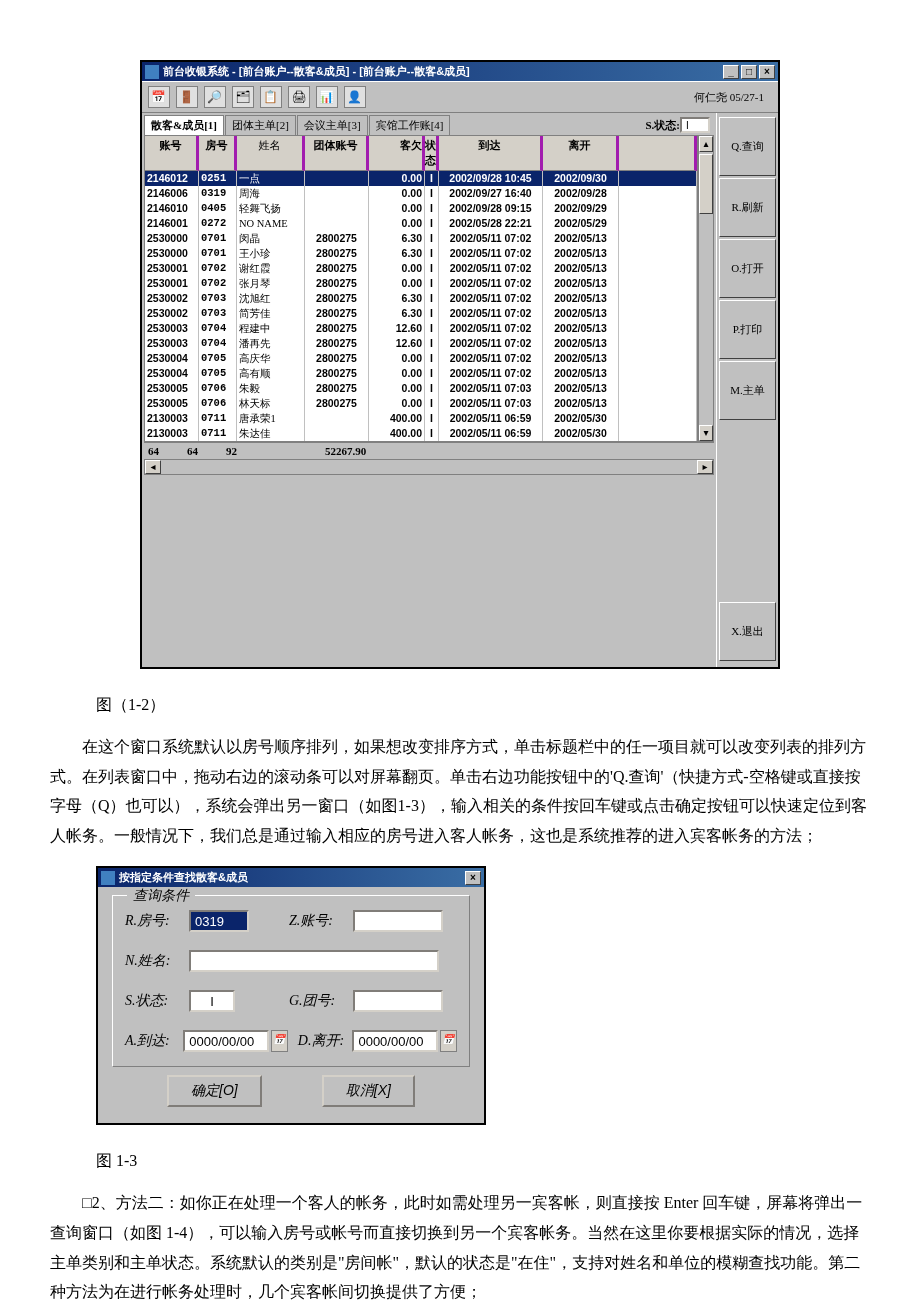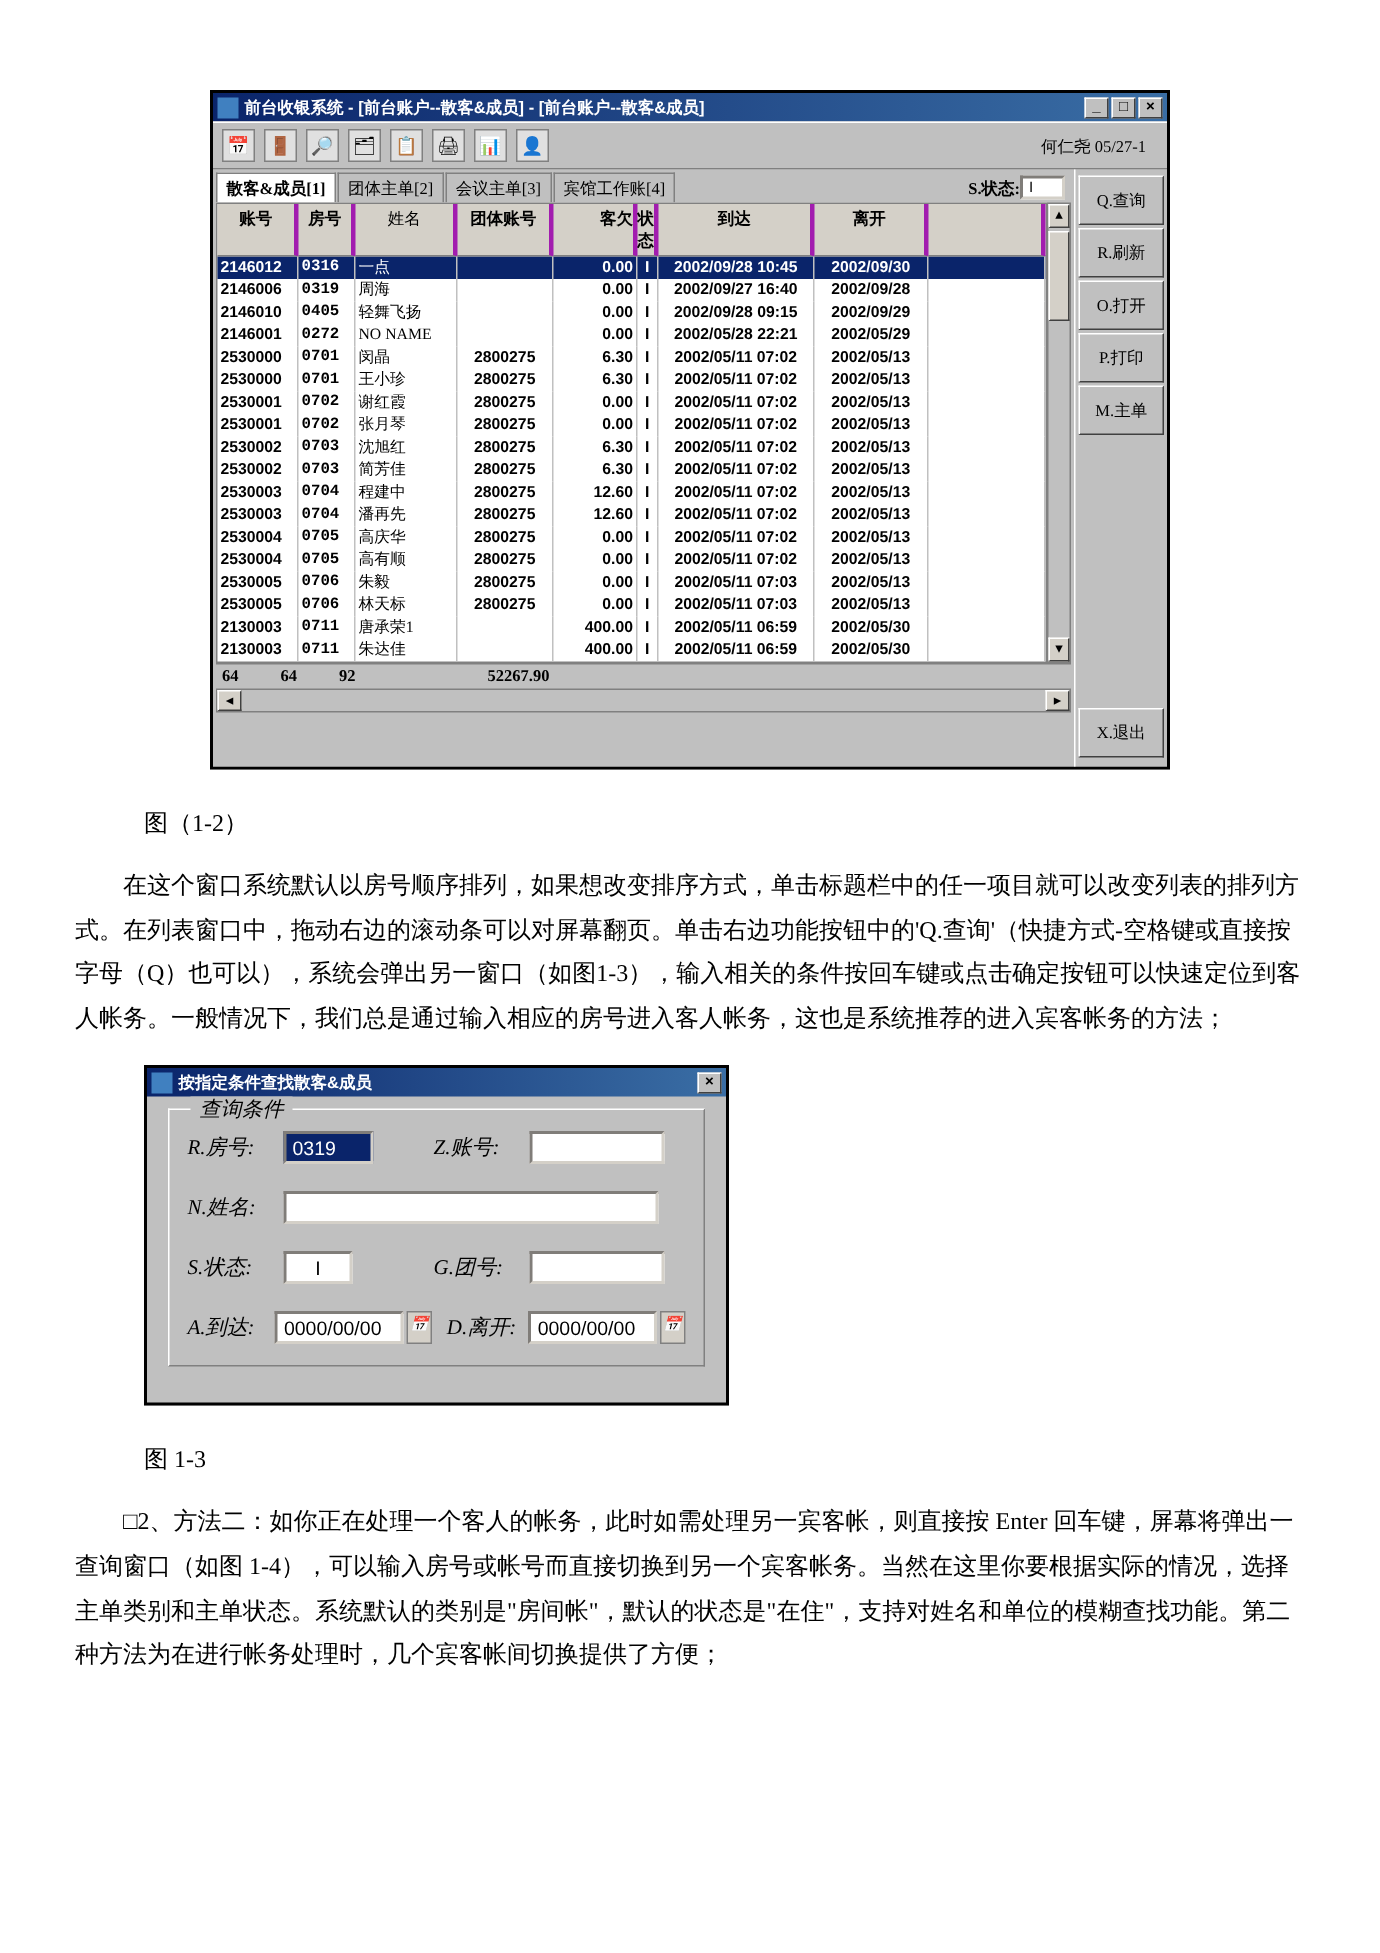--- a/index.html
+++ b/index.html
@@ -16,21 +16,21 @@
   .menubar { background: #c0c0c0; font-size: 11px; padding: 2px 4px; font-family: SimSun; }
   .menubar span { margin-right: 12px; }
 
   .toolbar { background: #c0c0c0; border-top: 1px solid #fff; border-bottom: 1px solid #808080; padding: 4px 6px; display: flex; align-items: center; }
   .tool-ico { width: 22px; height: 22px; margin-right: 6px; border: 1px solid #808080; background: #e0e0e0; display: inline-flex; align-items: center; justify-content: center; font-size: 12px; }
   .tool-user { margin-left: auto; font-size: 11px; padding-right: 8px; white-space: nowrap; }
 
   .content-area { display: flex; }
   .left-panel { flex: 1; background: #c0c0c0; padding: 2px; }
   .right-panel { width: 62px; background: #c0c0c0; border-left: 1px solid #fff; padding: 4px 2px; }
-  .side-btn { display: block; width: 100%; font-size: 11px; padding: 8px 0; background: #c0c0c0; border: 1px solid #fff; border-right-color: #404040; border-bottom-color: #404040; margin-bottom: 2px; text-align: center; cursor: pointer; }
+  .side-btn { display: block; width: 100%; font-size: 11px; padding: 21px 0; background: #c0c0c0; border: 1px solid #fff; border-right-color: #404040; border-bottom-color: #404040; margin-bottom: 2px; text-align: center; cursor: pointer; }
 
   .tabs { display: flex; font-size: 11px; background: #c0c0c0; }
   .tab { padding: 2px 6px; border: 1px solid #808080; border-bottom: none; background: #c0c0c0; margin-right: 1px; }
   .tab.active { background: #fff; font-weight: bold; }
   .status-filter { margin-left: auto; font-size: 11px; display: flex; align-items: center; padding-right: 4px; }
   .status-filter input { width: 30px; font-size: 10px; }
 
   .grid-wrap { display: flex; }
   .grid { border: 1px solid #808080; background: #fff; flex: 1; }
   .grid-header { display: flex; background: #d4d0c8; font-size: 11px; font-weight: bold; }
@@ -123,21 +123,21 @@
               <div class="gh c-group">团体账号</div>
               <div class="gh c-bal">客欠</div>
               <div class="gh c-st">状态</div>
               <div class="gh c-arr">到达</div>
               <div class="gh c-dep">离开</div>
               <div class="gh c-rest"></div>
             </div>
             <div id="grid-body">
                 <div class="grid-row selected">
                   <div class="gc c-acc">2146012</div>
-                  <div class="gc c-room">0316</div>
+                  <div class="gc c-room">0251</div>
                   <div class="gc c-name">一点</div>
                   <div class="gc c-group" style="text-align:center"></div>
                   <div class="gc c-bal">0.00</div>
                   <div class="gc c-st">I</div>
                   <div class="gc c-arr">2002/09/28 10:45</div>
                   <div class="gc c-dep">2002/09/30</div>
                   <div class="gc c-rest"></div>
                 </div>
                 <div class="grid-row">
                   <div class="gc c-acc">2146006</div>
@@ -396,20 +396,24 @@
 
         <div class="frow" style="margin-bottom:4px">
           <label style="width:64px">A.到达:</label>
           <input class="dlg-in" style="width: 86px;" value="0000/00/00">
           <span class="date-btn">📅</span>
           <label style="width:60px;margin-left:10px">D.离开:</label>
           <input class="dlg-in" style="width: 86px;" value="0000/00/00">
           <span class="date-btn">📅</span>
         </div>
       </div>
+      <div class="btn-row">
+        <button class="dlg-btn">确定[O]</button>
+        <button class="dlg-btn">取消[X]</button>
+      </div>
     </div>
   </div>
 
   <div class="caption">图 1-3</div>
 
   <p class="para">□2、方法二：如你正在处理一个客人的帐务，此时如需处理另一宾客帐，则直接按 Enter 回车键，屏幕将弹出一查询窗口（如图 1-4），可以输入房号或帐号而直接切换到另一个宾客帐务。当然在这里你要根据实际的情况，选择主单类别和主单状态。系统默认的类别是"房间帐"，默认的状态是"在住"，支持对姓名和单位的模糊查找功能。第二种方法为在进行帐务处理时，几个宾客帐间切换提供了方便；</p>
 
 </div>
 
 </body></html>

